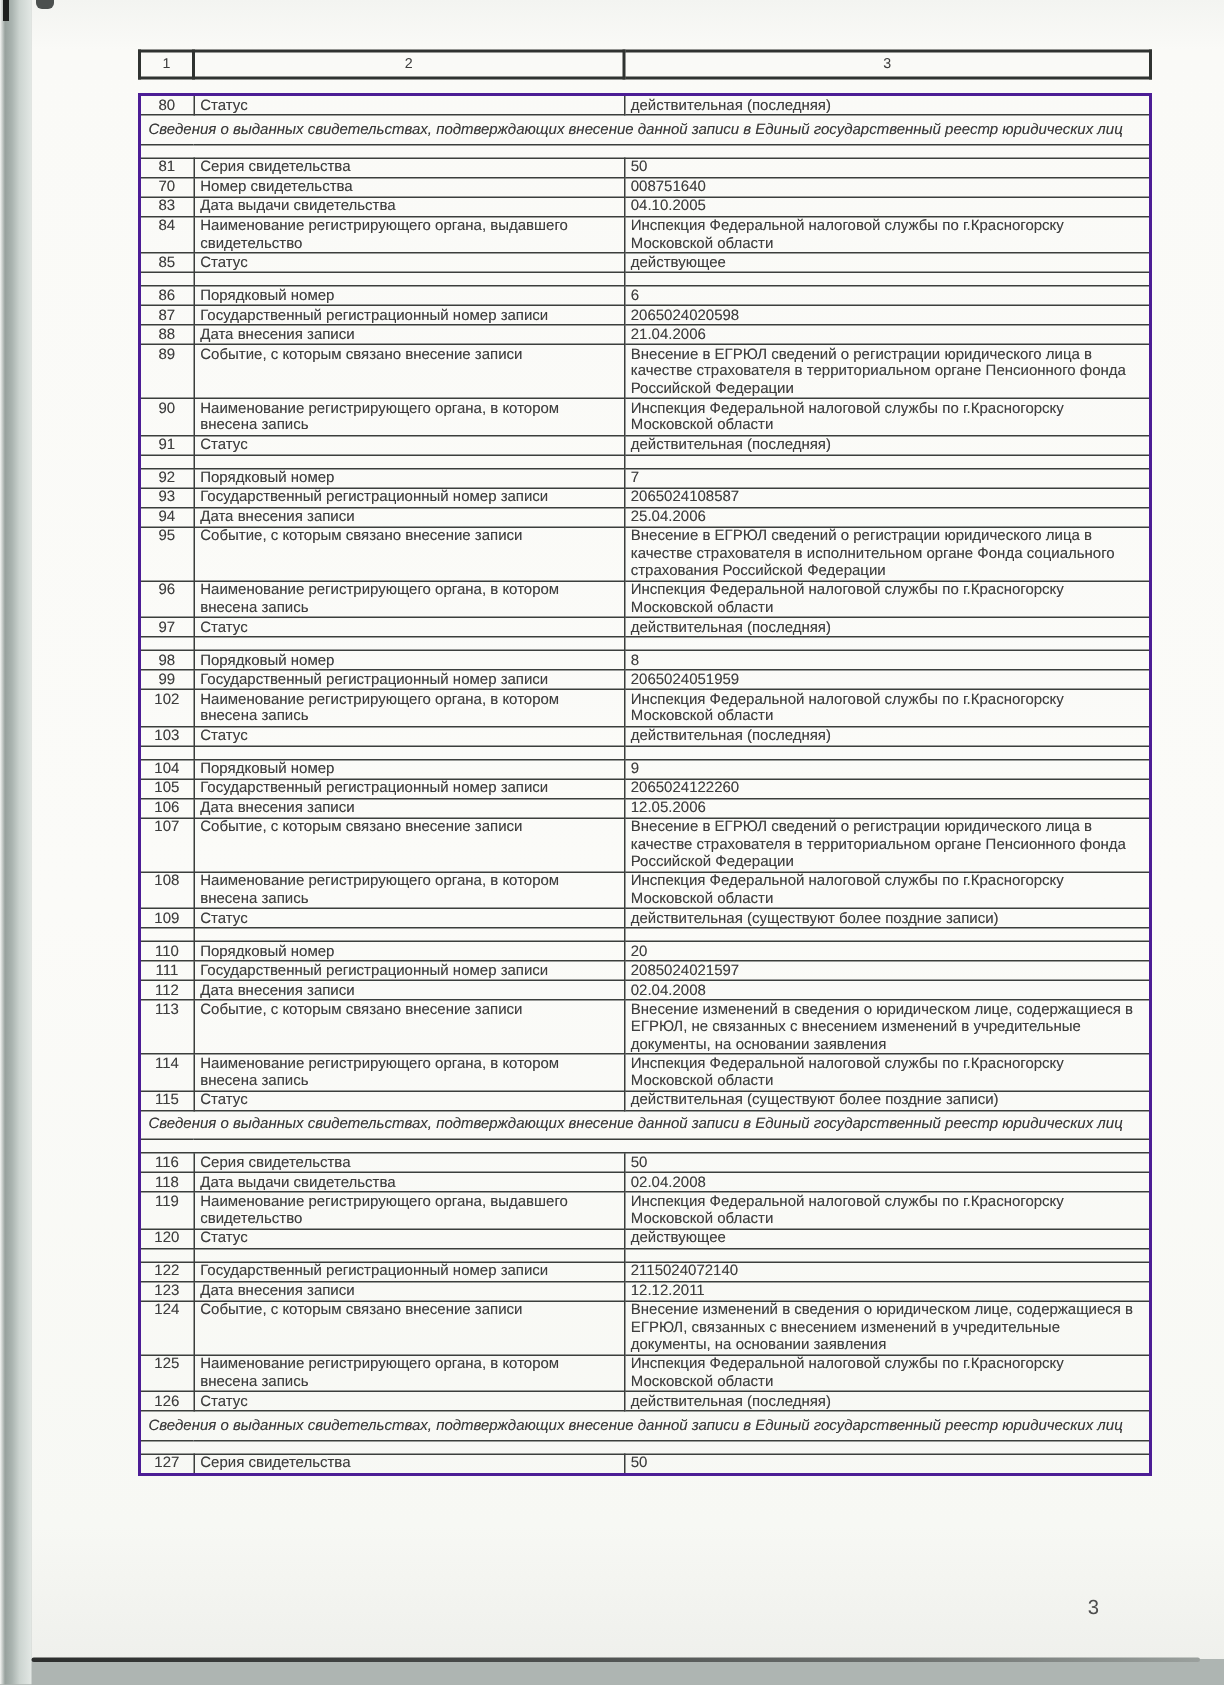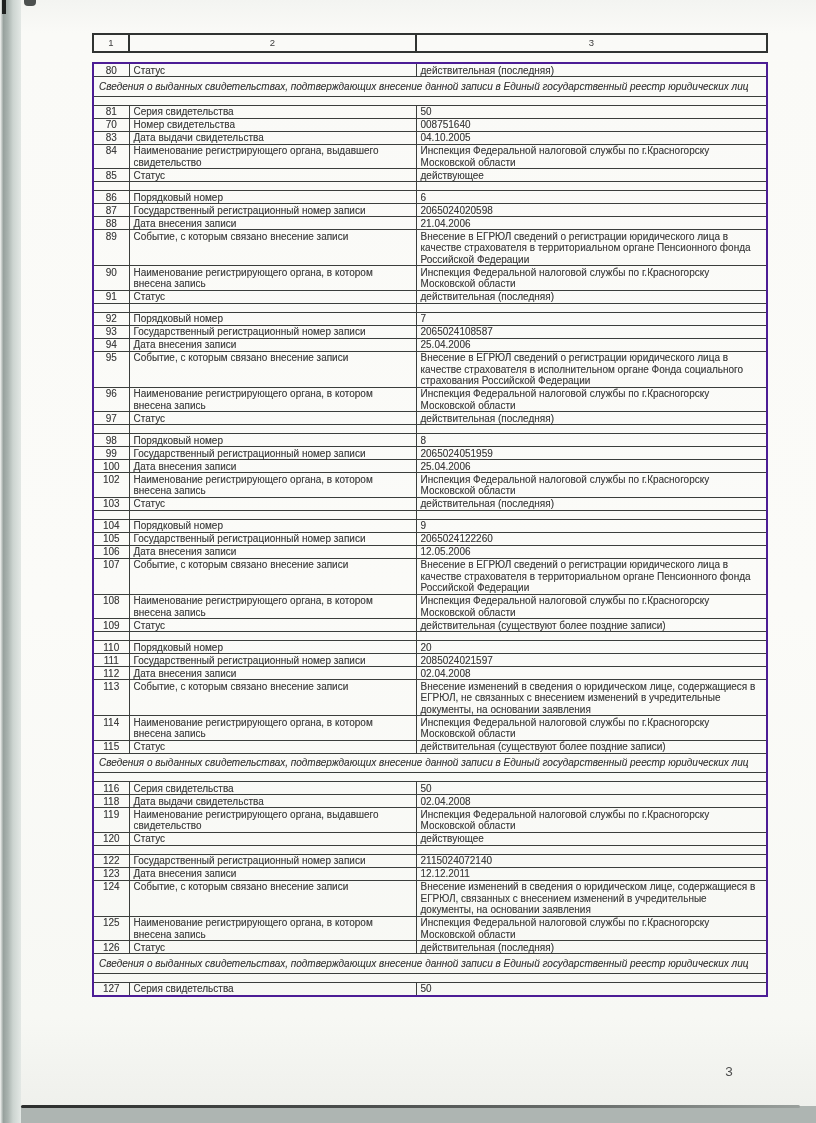--- a/index.html
+++ b/index.html
@@ -219,25 +219,20 @@
           <td class="c-num">98</td>
           <td class="c-label">Порядковый номер</td>
           <td class="c-value">8</td>
         </tr>
         <tr class="data-row">
           <td class="c-num">99</td>
           <td class="c-label">Государственный регистрационный номер записи</td>
           <td class="c-value">2065024051959</td>
         </tr>
         <tr class="data-row">
-          <td class="c-num">100</td>
-          <td class="c-label">Дата внесения записи</td>
-          <td class="c-value">25.04.2006</td>
-        </tr>
-        <tr class="data-row">
           <td class="c-num">102</td>
           <td class="c-label">Наименование регистрирующего органа, в котором внесена запись</td>
           <td class="c-value">Инспекция Федеральной налоговой службы по г.Красногорску Московской области</td>
         </tr>
         <tr class="data-row">
           <td class="c-num">103</td>
           <td class="c-label">Статус</td>
           <td class="c-value">действительная (последняя)</td>
         </tr>
         <tr class="spacer-row">

